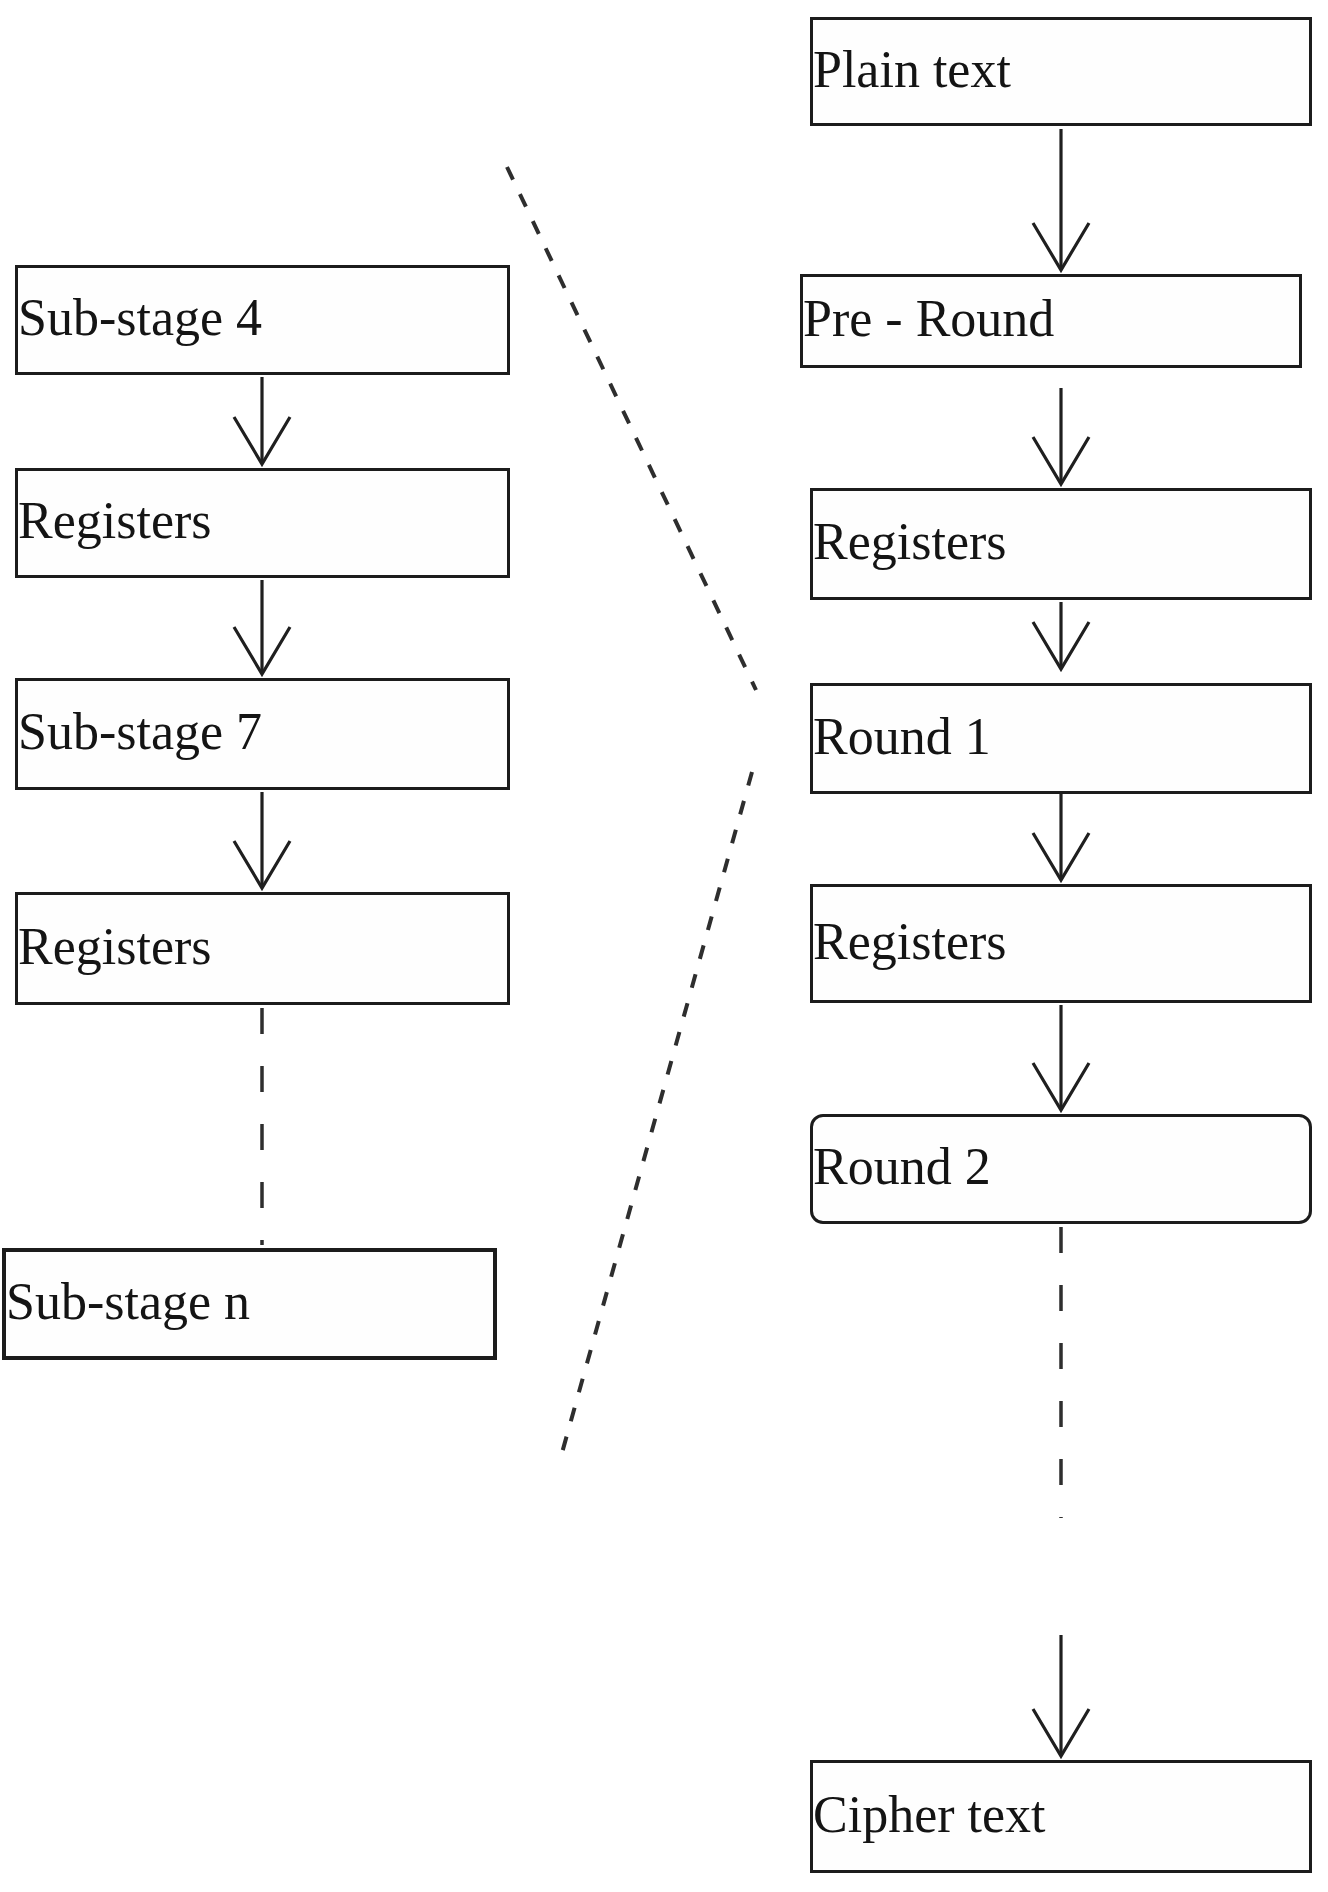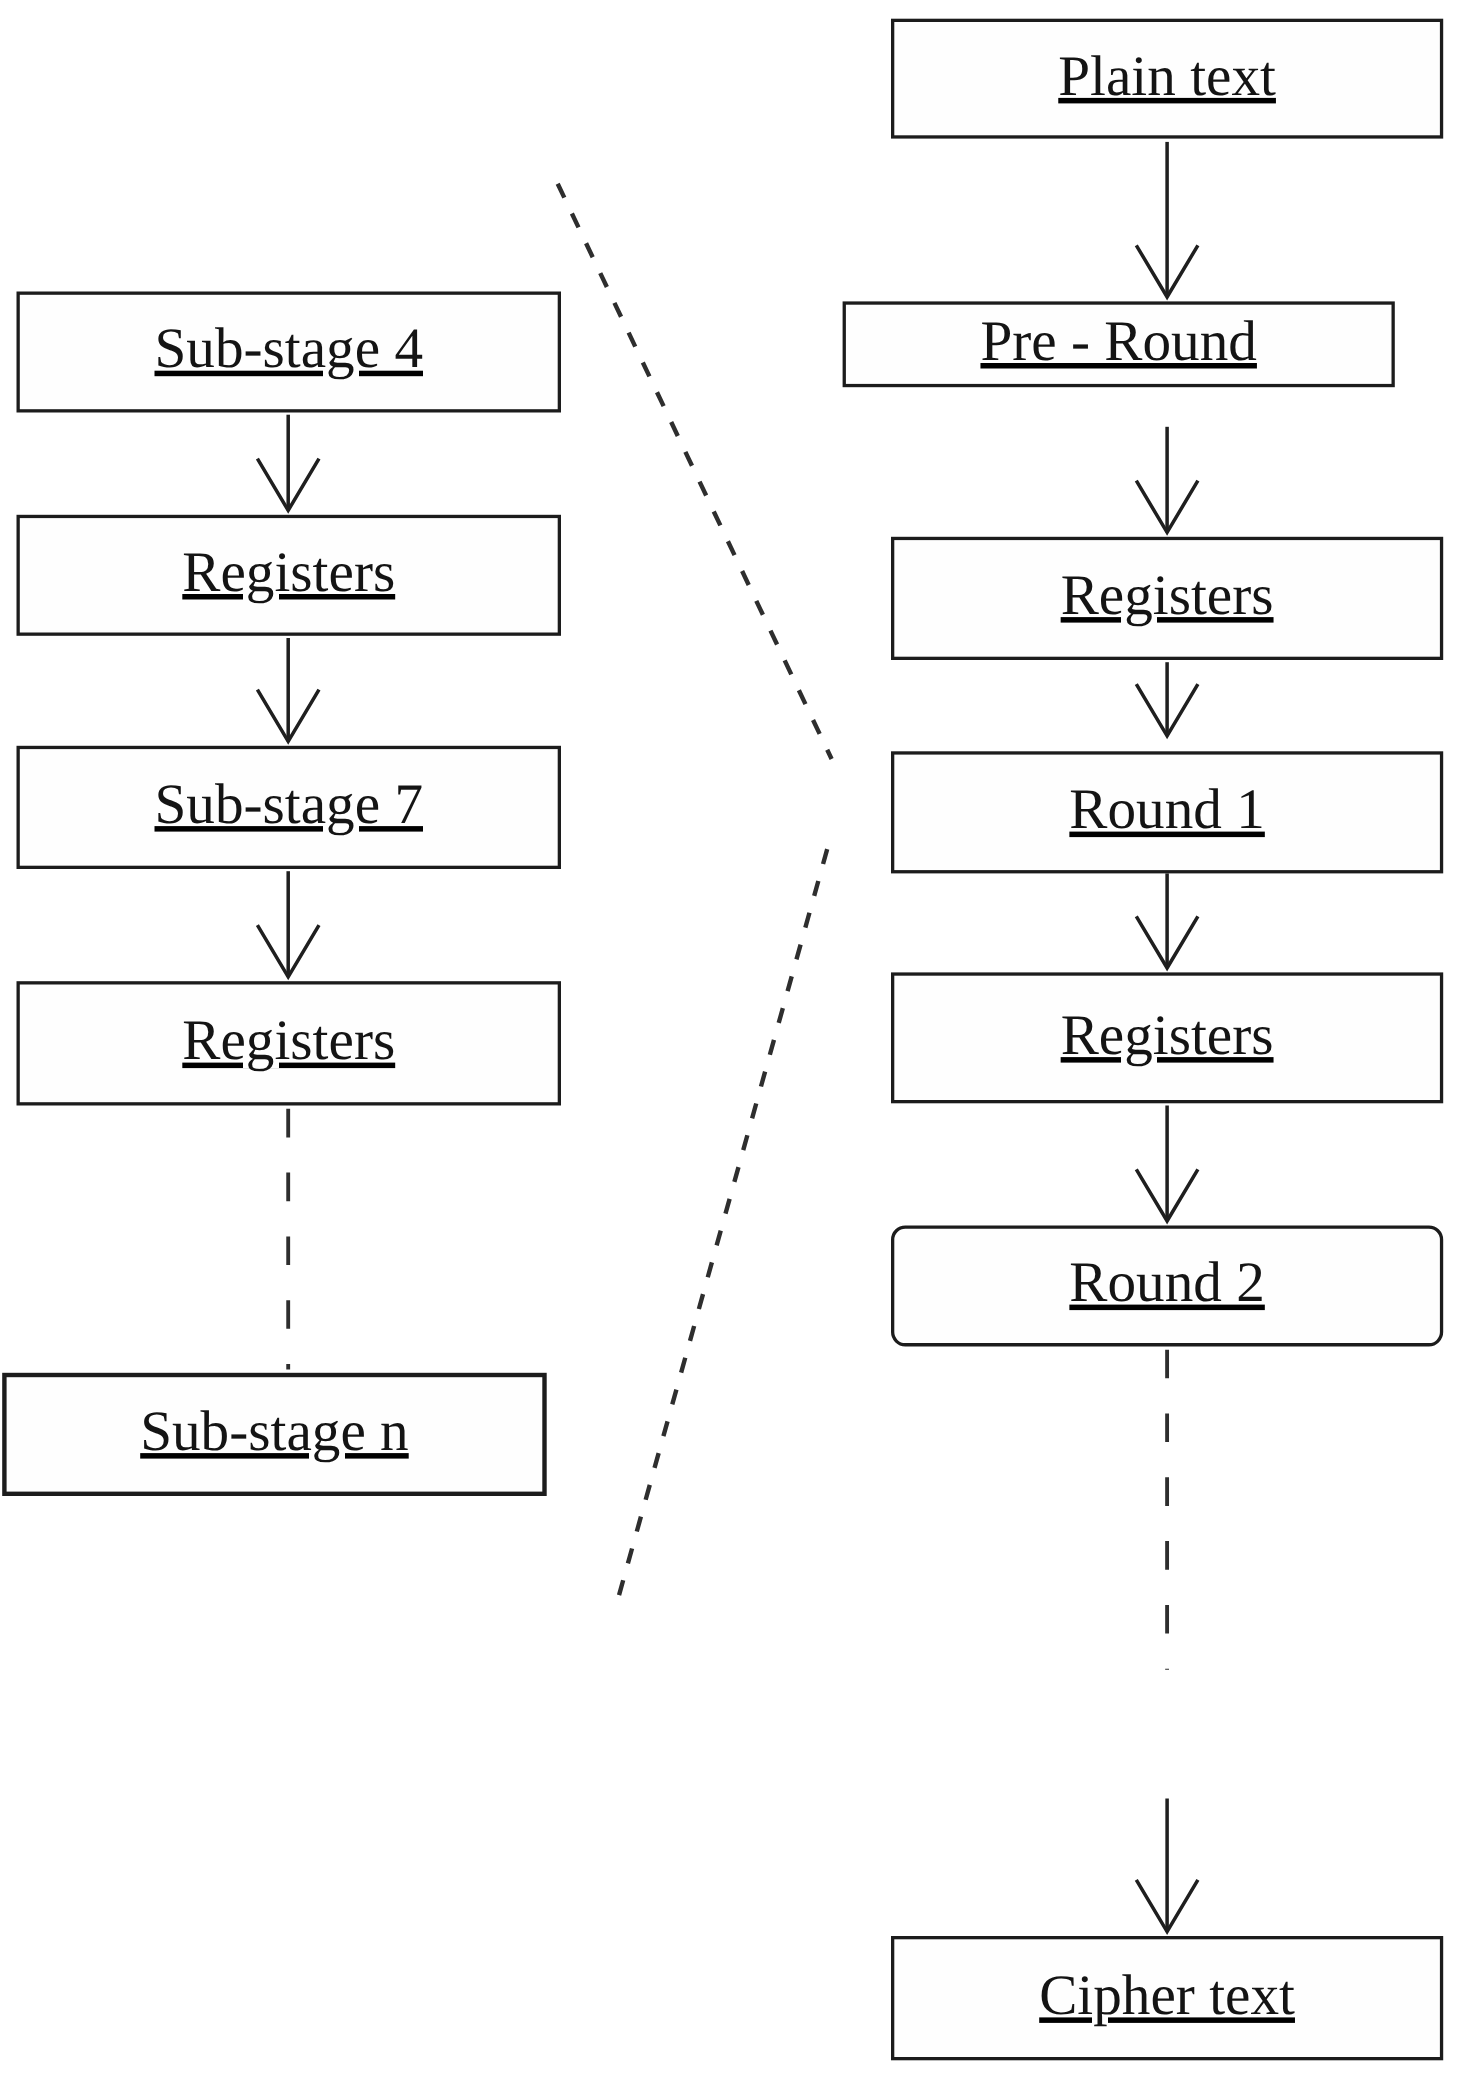--- a/index.html
+++ b/index.html
@@ -16,39 +16,38 @@
     left: 0; top: 0;
     width: 1328px; height: 1892px;
   }
   .node {
     position: absolute;
     box-sizing: border-box;
     border: 3px solid #1c1c1c;
     background: #fefefe;
     display: flex;
     align-items: center;
-    justify-content: center;
-    text-decoration: underline;
+    justify-content: flex-start;
   }
   .node .lbl {
     font-size: 52px;
     color: #141414;
     line-height: 1;
     white-space: nowrap;
     padding-bottom: 4px;
   }
   
   .ln1 { left: 15px; top: 265px;  width: 495px; height: 110px; }
   .ln2 { left: 15px; top: 468px;  width: 495px; height: 110px; }
   .ln3 { left: 15px; top: 678px;  width: 495px; height: 112px; }
   .ln4 { left: 15px; top: 892px;  width: 495px; height: 113px; }
   .ln5 { left: 2px; top: 1248px; width: 495px; height: 112px; border-width: 4px; }
   
   .rn1 { left: 810px; top: 17px;   width: 502px; height: 109px; }
-  .rn2 { left: 766px; top: 274px;  width: 502px; height: 78px; }
+  .rn2 { left: 800px; top: 274px;  width: 502px; height: 94px; }
   .rn3 { left: 810px; top: 488px;  width: 502px; height: 112px; }
   .rn4 { left: 810px; top: 673px;  width: 502px; height: 111px; margin-top: 10px; }
   .rn5 { left: 810px; top: 884px;  width: 502px; height: 119px; }
   .rn6 { left: 810px; top: 1114px; width: 502px; height: 110px; border-radius: 13px; }
   .rn7 { left: 810px; top: 1522px; width: 502px; height: 111px; }
   .rn8 { left: 810px; top: 1760px; width: 502px; height: 113px; }
 </style>
 </head>
 <body>
 

